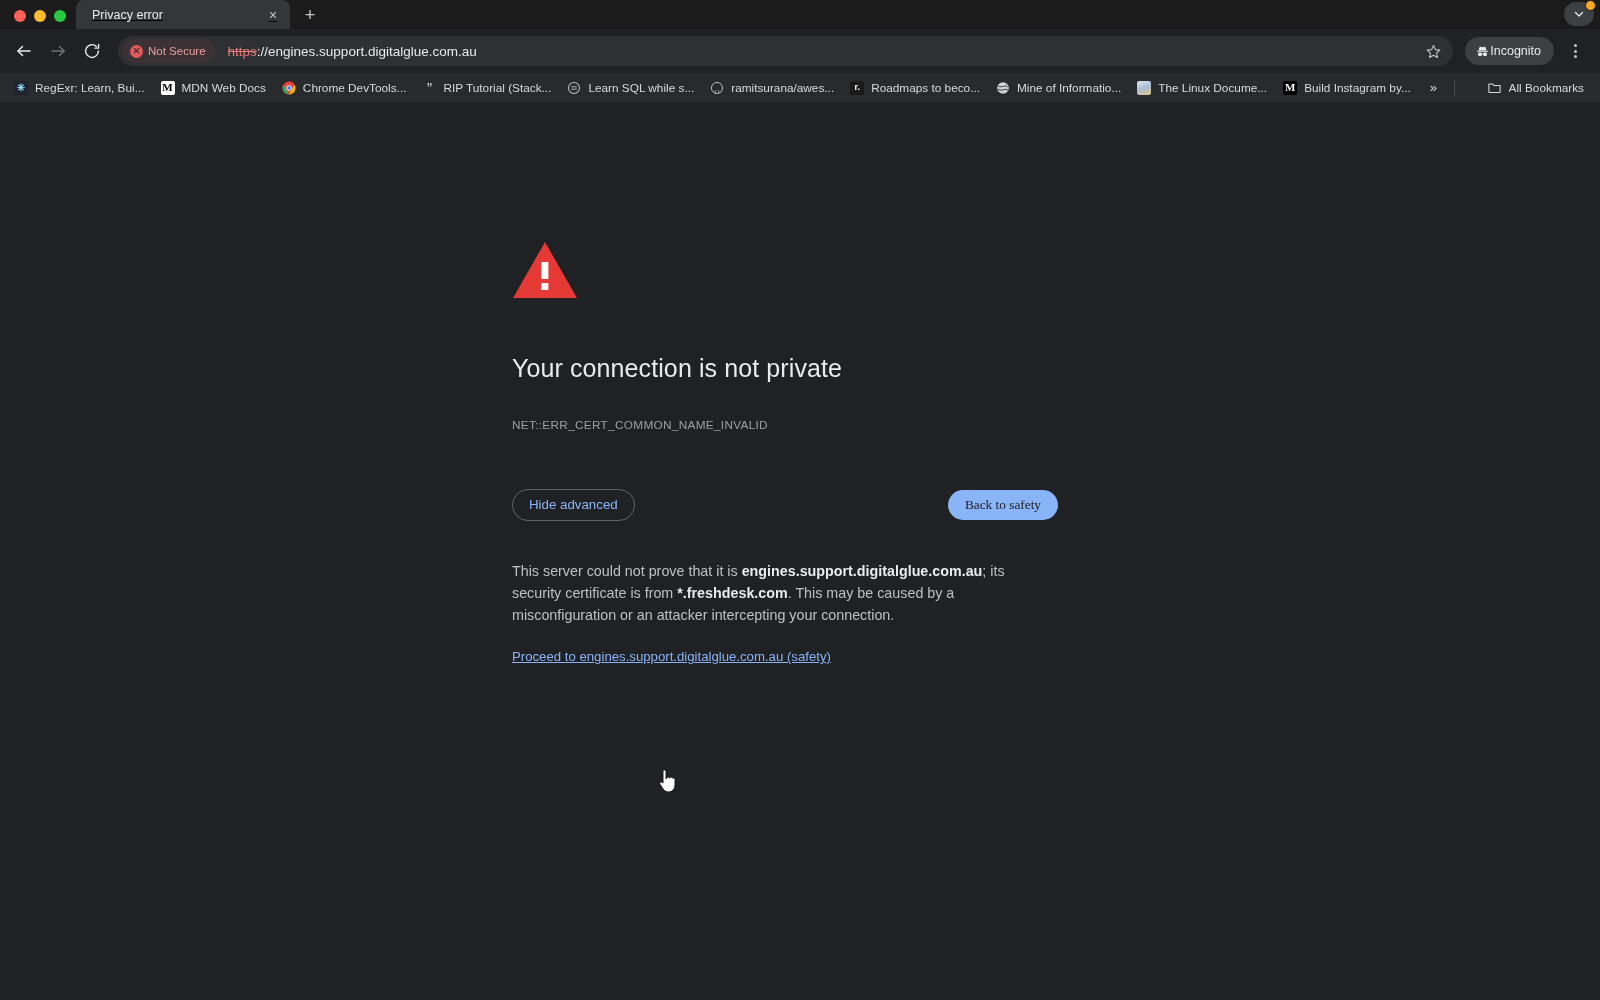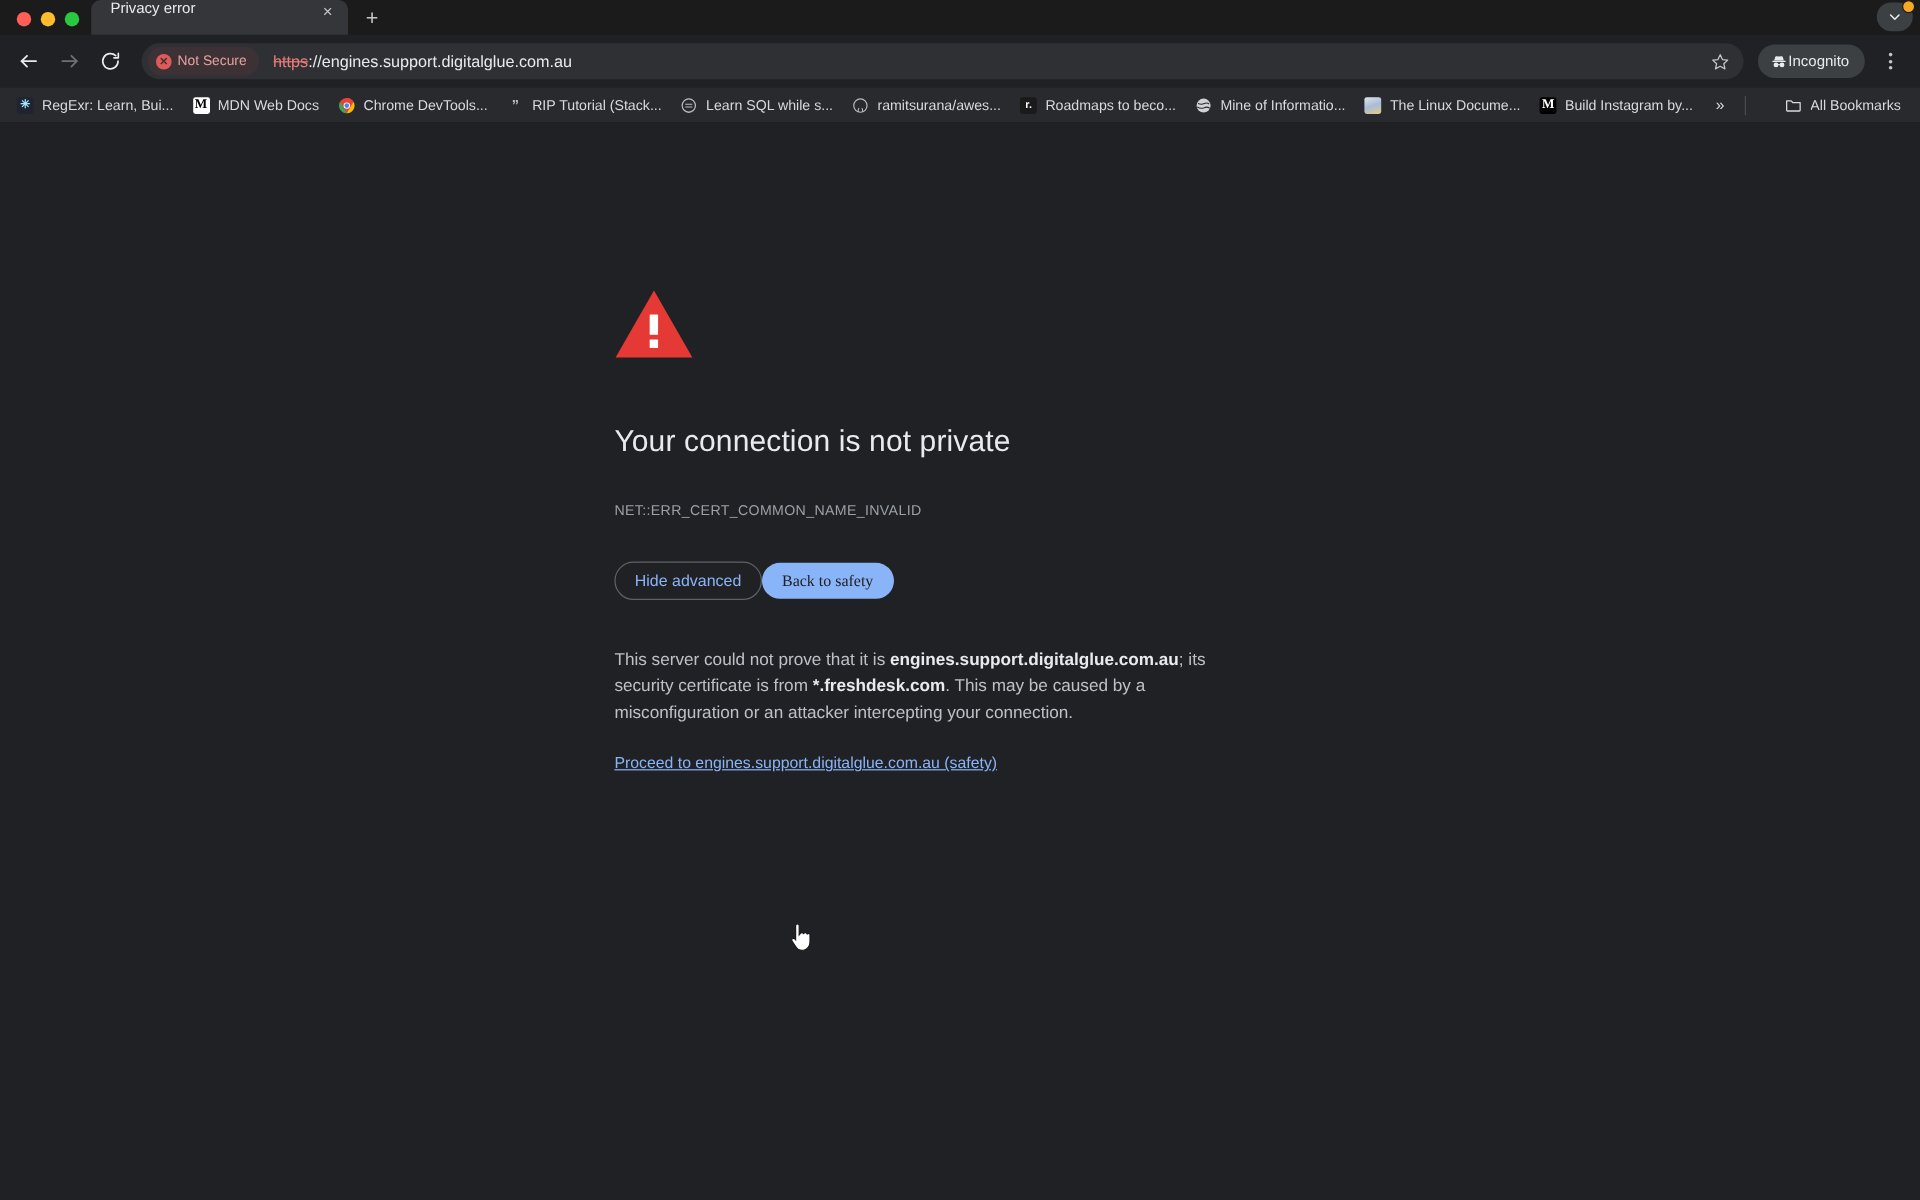--- a/index.html
+++ b/index.html
@@ -26,23 +26,24 @@
   .dot.red { background: #ff5f57; }
   .dot.yellow { background: #febc2e; }
   .dot.green { background: #28c840; }
 
   .tab {
     height: 29px;
     width: 214px;
     background: #35363a;
     border-radius: 8px 8px 0 0;
     display: flex;
-    align-items: flex-start;
+    align-items: center;
     padding: 0 8px 0 16px;
     position: relative;
+    text-decoration: underline;
   }
   .tab-title {
     color: #e8eaed;
     font-size: 12.5px;
     white-space: nowrap;
     overflow: hidden;
     text-overflow: ellipsis;
     flex: 1;
   }
   .tab-close {
@@ -243,25 +244,25 @@
     cursor: pointer;
   }
   .errcode {
     color: #9aa0a6;
     font-size: 11.8px;
     letter-spacing: 0.3px;
     margin-top: 33px;
   }
 
   .btnrow {
-    margin-top: 36px;
+    margin-top: 57px;
     width: 546px;
     display: flex;
     align-items: center;
-    justify-content: flex-start;
+    justify-content: space-between;
     height: 32px;
   }
   .btn-outline {
     border: 1px solid #5f6368;
     border-radius: 16px;
     color: #8ab4f8;
     background: transparent;
     font-size: 13.3px;
     font-family: "Liberation Sans", sans-serif;
     padding: 8px 16px;

